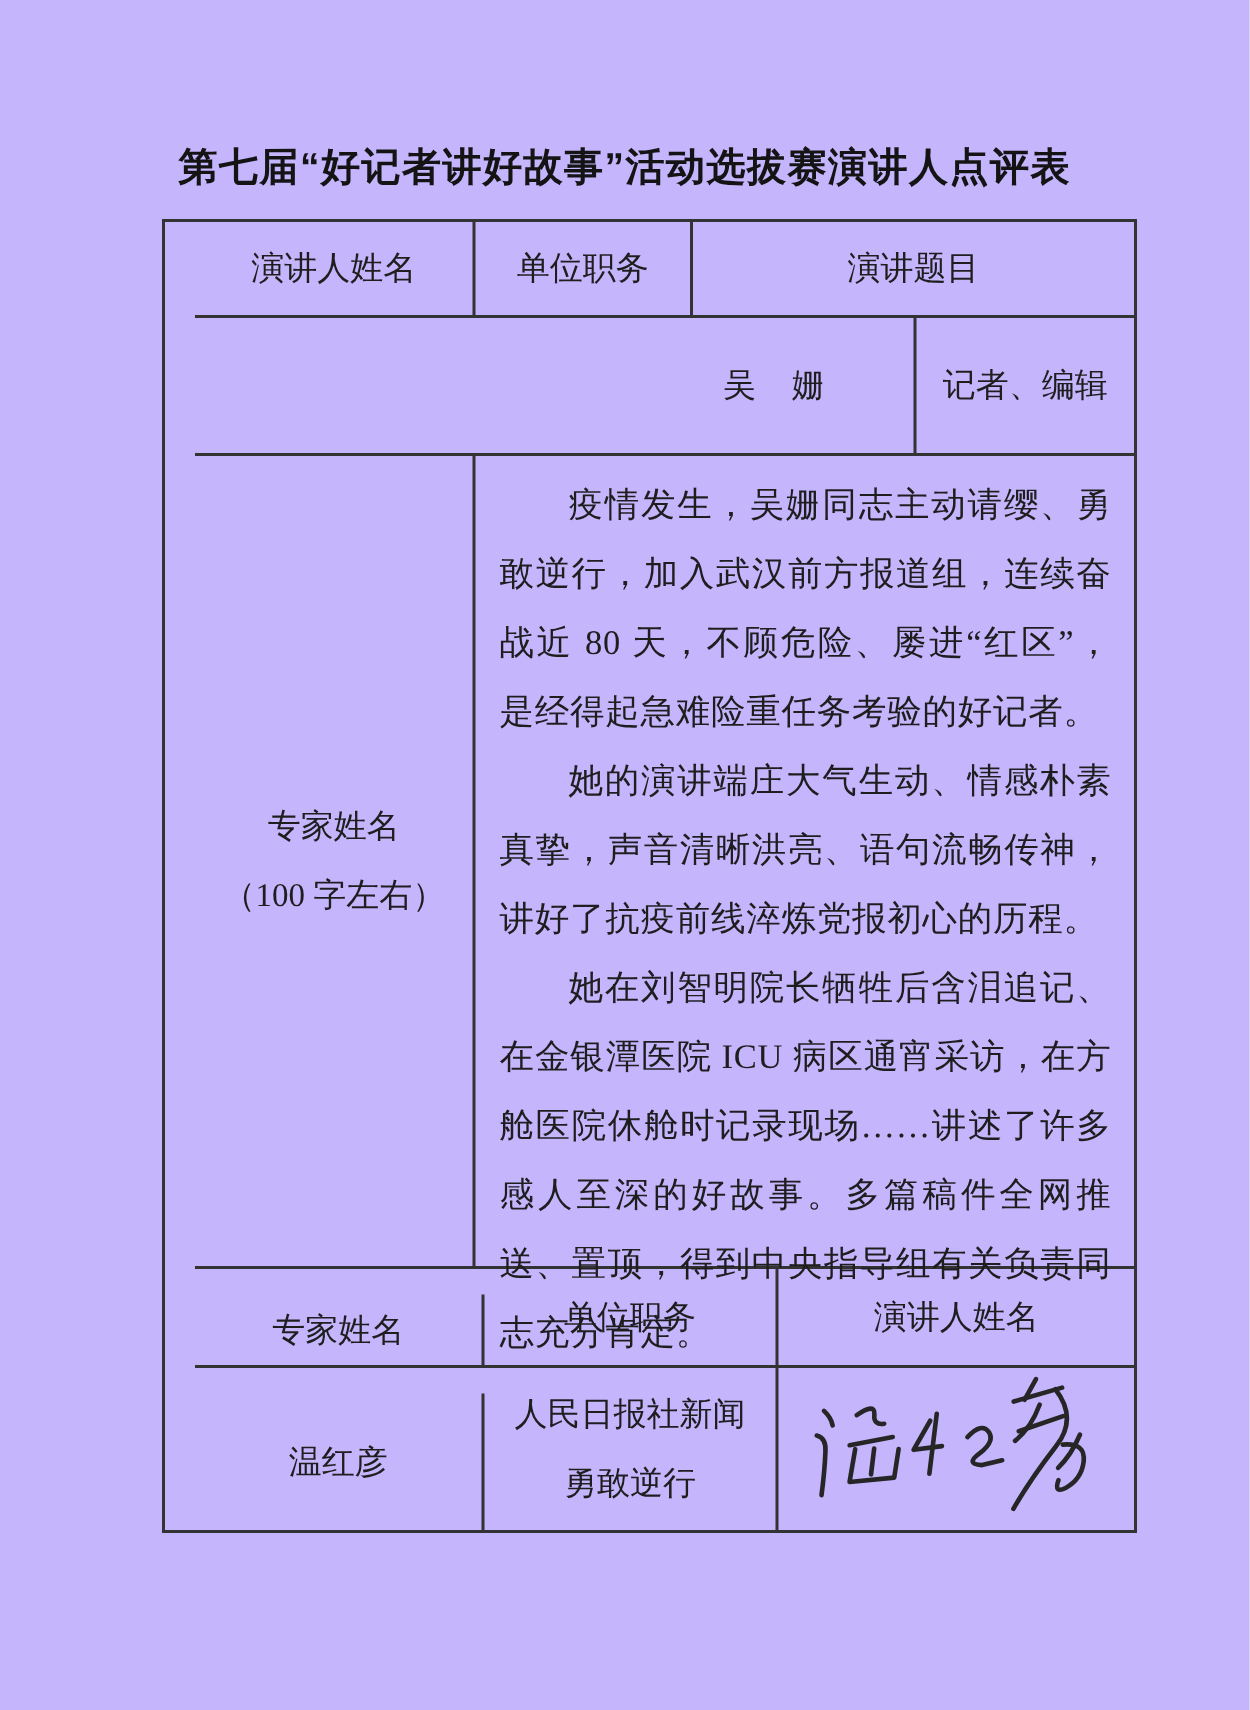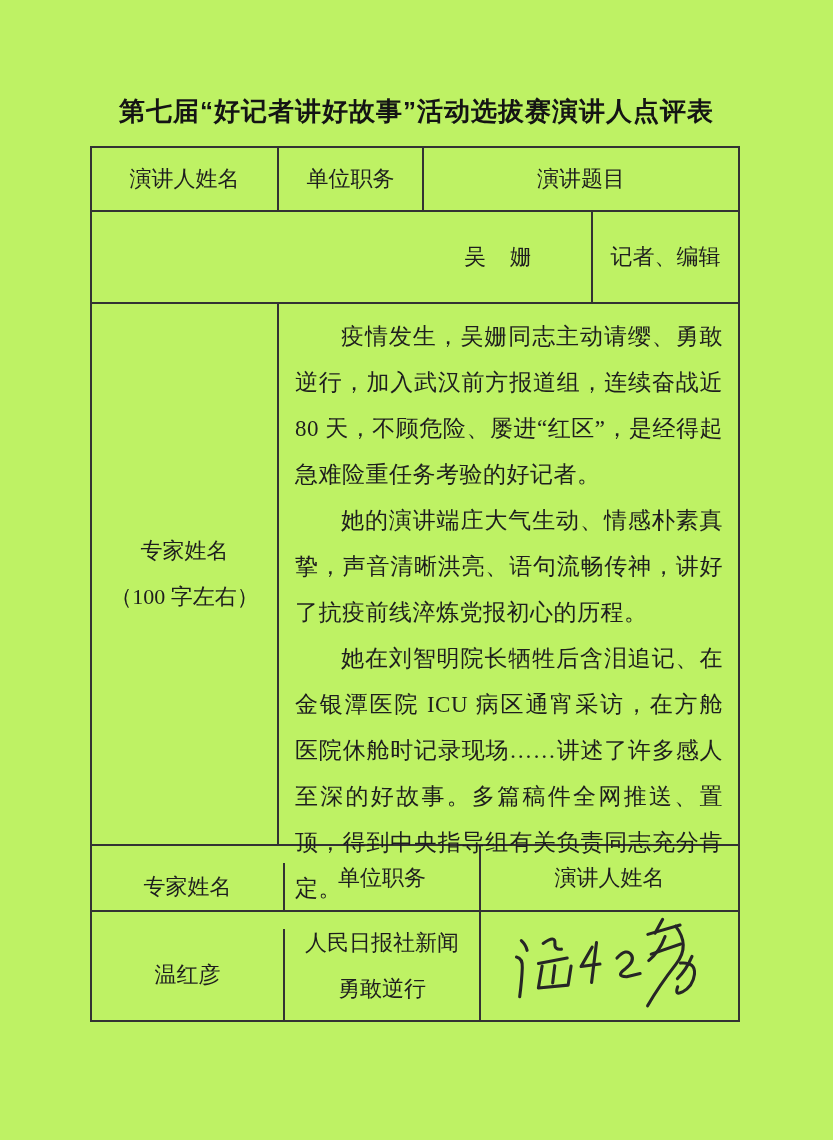--- a/index.html
+++ b/index.html
@@ -2,44 +2,45 @@
 <html><head>
 <meta charset="utf-8">
 <style>
   * { margin: 0; padding: 0; box-sizing: border-box; }
   html, body { background: #e9e9e9; }
   .page {
     position: relative;
     width: 833px;
     height: 1140px;
     margin: 0 auto;
-    background: #bef264;
+    background: #c4b5fd;
     font-family: "Liberation Serif", "DejaVu Serif", serif;
     color: #1e1e1e;
     overflow: hidden;
   }
   .doc-title {
     position: absolute;
     top: 94px;
     left: 0;
     width: 100%;
     text-align: center;
     font-family: "Liberation Sans", "DejaVu Sans", sans-serif;
     font-size: 26px;
     font-weight: 700;
     letter-spacing: 1px;
     color: #141414;
   }
   .review-table {
     position: absolute;
-    left: 90px;
+    left: 108px;
     top: 146px;
     width: 650px;
     border: 2px solid #333;
     background: transparent;
+    padding-left: 20px;
   }
   .trow { display: flex; border-bottom: 2px solid #333; }
   .trow:last-child { border-bottom: none; }
   .tcell {
     border-right: 2px solid #333;
     display: flex;
     flex-direction: column;
     align-items: center;
     justify-content: center;
     font-size: 22px;

